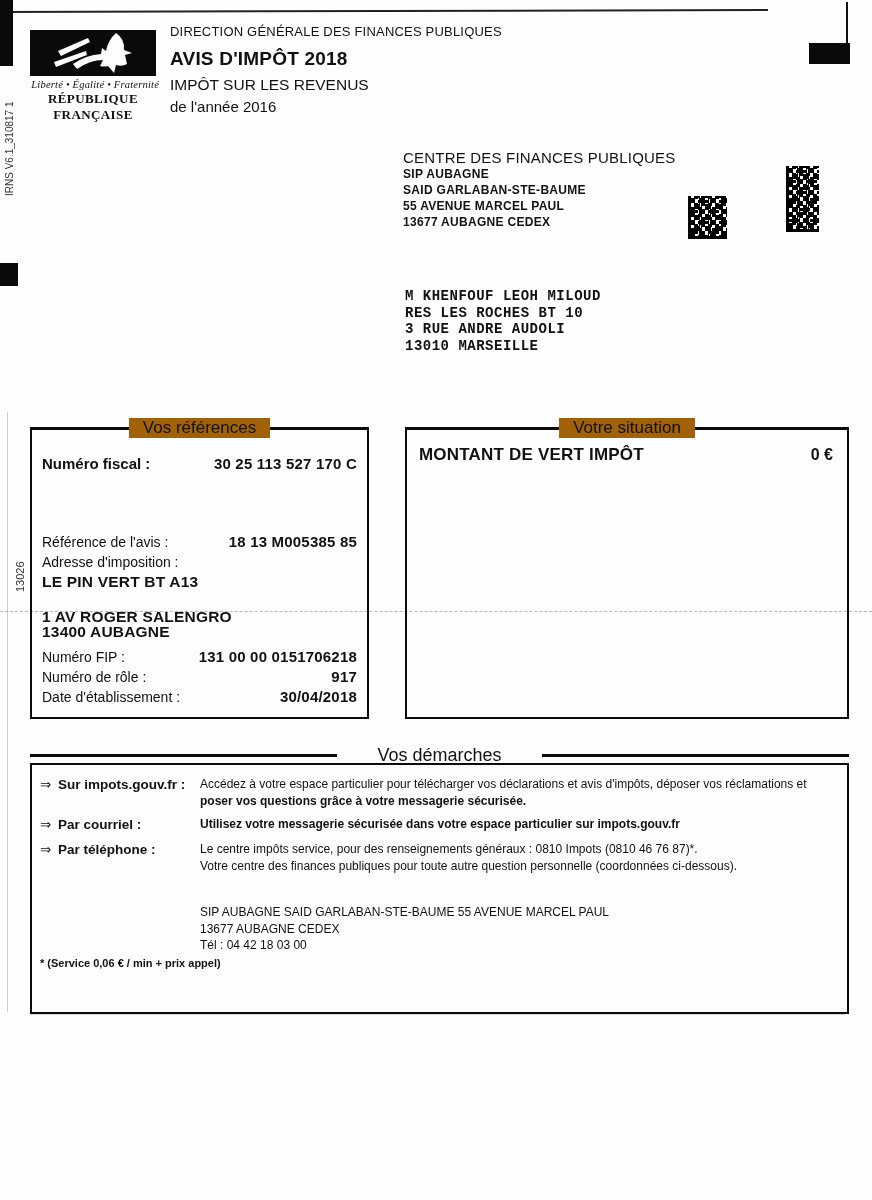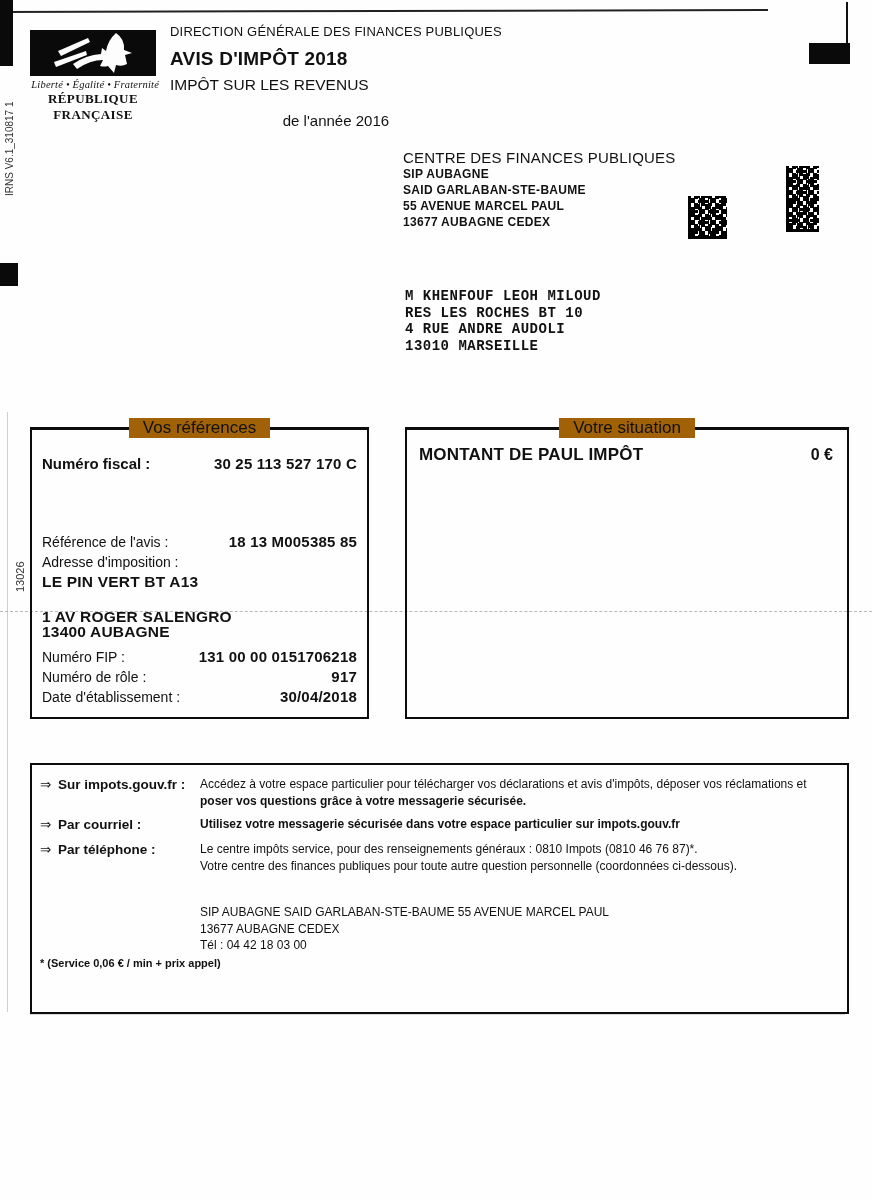--- a/index.html
+++ b/index.html
@@ -25,21 +25,21 @@
 
   
   .logo-wrap{position:absolute;left:27px;top:30px;width:132px;text-align:center;}
   .logo-box{width:126px;height:46px;margin:0 auto;display:block;}
   .logo-motto{font-family:"Liberation Serif",serif;font-style:italic;font-size:10.5px;margin-top:3px;letter-spacing:.2px;text-align:right;}
   .logo-republic{font-family:"Liberation Serif",serif;font-weight:700;font-size:13px;letter-spacing:.4px;margin-top:1px;}
   .hdr{position:absolute;left:170px;top:24px;}
   .hdr-agency{font-size:13px;letter-spacing:.2px;}
   .hdr-title{font-size:19px;font-weight:700;margin-top:9px;letter-spacing:.2px;}
   .hdr-sub{font-size:15.5px;margin-top:6px;}
-  .hdr-year{font-size:15px;margin-top:18px;text-align:center;}
+  .hdr-year{font-size:15px;margin-top:4px;}
 
   
   .center-block{position:absolute;left:403px;top:149px;}
   .center-name{font-size:15px;letter-spacing:.2px;}
   .center-line{font-size:12px;font-weight:700;letter-spacing:.3px;line-height:16px;}
   .dm{position:absolute;
       background:
         repeating-conic-gradient(#000 0% 25%, transparent 0% 50%) 0 0/7px 7px,
         repeating-conic-gradient(#000 0% 25%, transparent 0% 50%) 3px 2px/11px 11px;
       border-left:3px solid #000;border-bottom:3px solid #000;}
@@ -126,21 +126,21 @@
     <div class="center-line">55 AVENUE MARCEL PAUL</div>
     <div class="center-line">13677 AUBAGNE CEDEX</div>
   </div>
 
   <div class="dm dm-small"></div>
   <div class="dm dm-tall"></div>
 
   <div class="recipient">
     <div>M KHENFOUF LEOH MILOUD</div>
     <div>RES LES ROCHES BT 10</div>
-    <div>4 RUE ANDRE AUDOLI</div>
+    <div>3 RUE ANDRE AUDOLI</div>
     <div>13010 MARSEILLE</div>
   </div>
 
   <div class="crease"></div>
 
   <div class="tbox tbox-refs">
     <div class="legend legend-refs">
       <div class="line"></div>
       <div class="ttl">Vos références</div>
       <div class="line"></div>
@@ -173,26 +173,31 @@
     </div>
   </div>
 
   <div class="tbox tbox-sit">
     <div class="legend legend-sit">
       <div class="line"></div>
       <div class="ttl">Votre situation</div>
       <div class="line"></div>
     </div>
     <div class="montant-row">
-      <span class="montant-lbl">MONTANT DE PAUL IMPÔT</span>
+      <span class="montant-lbl">MONTANT DE VERT IMPÔT</span>
       <span class="montant-val">0 €</span>
     </div>
   </div>
 
   <div class="tbox tbox-dem">
+    <div class="legend legend-dem">
+      <div class="line"></div>
+      <div class="ttl">Vos démarches</div>
+      <div class="line"></div>
+    </div>
 
     <div class="dem-row" style="top:11px">
       <div class="dem-label">
         <span class="arrow">⇒</span>
         <span>Sur impots.gouv.fr :</span>
       </div>
       <div class="dem-content">
         <div>Accédez à votre espace particulier pour télécharger vos déclarations et avis d'impôts, déposer vos réclamations et</div>
         <div class="bold">poser vos questions grâce à votre messagerie sécurisée.</div>
       </div>

